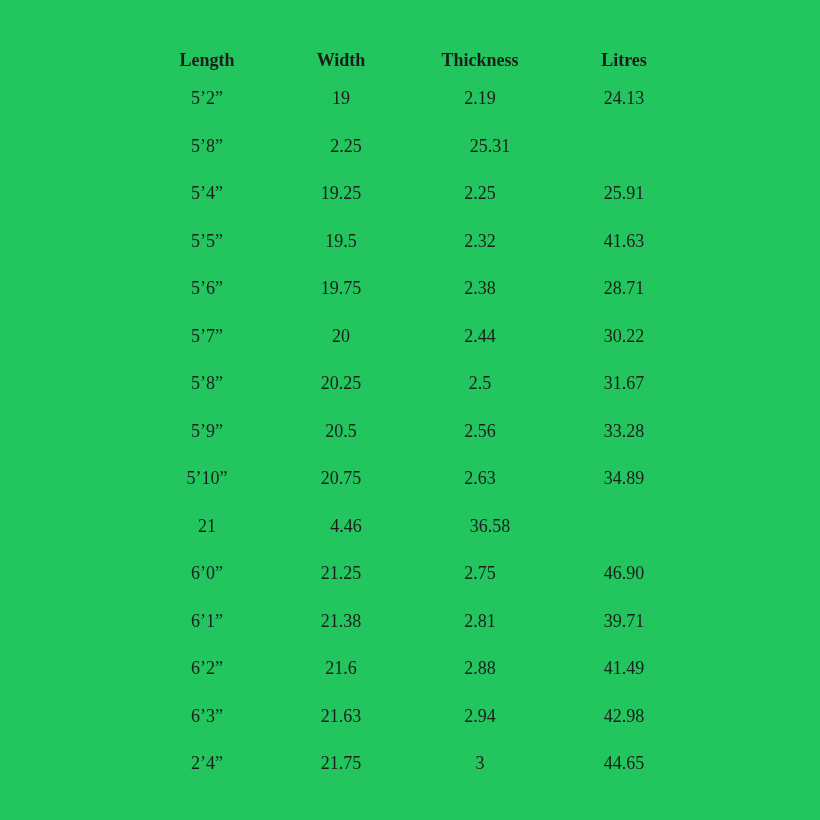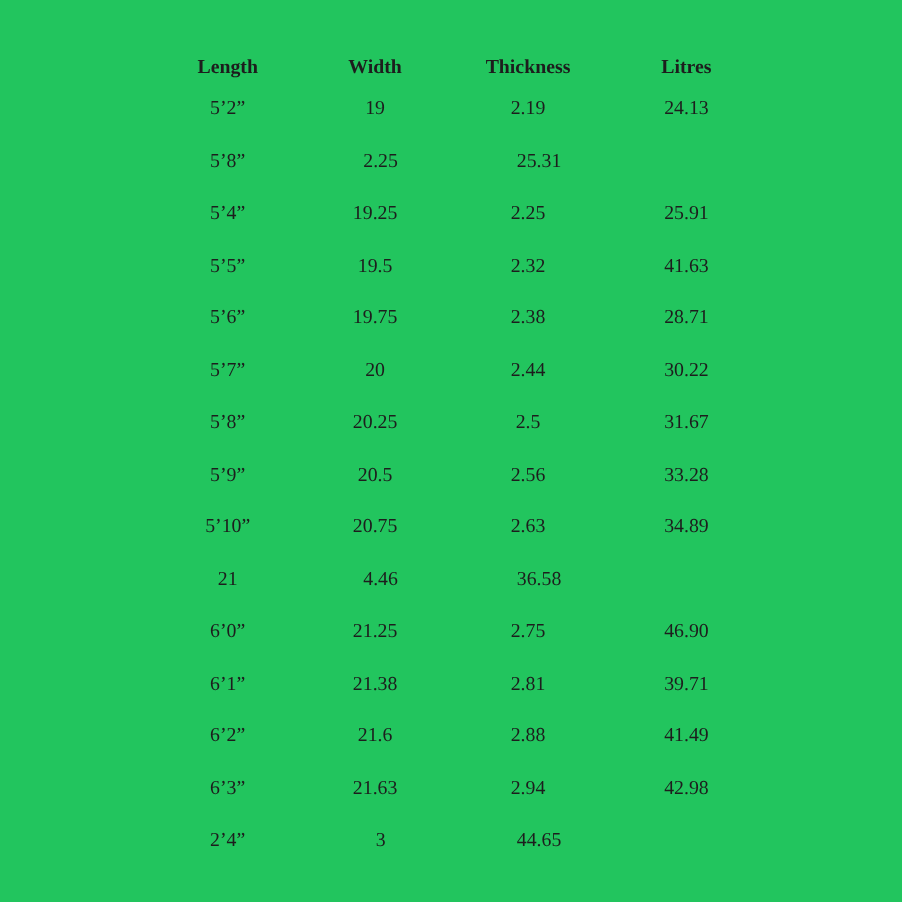--- a/index.html
+++ b/index.html
@@ -142,18 +142,19 @@
           <div class="cell c3">41.49</div>
         </div>
         <div class="trow">
           <div class="cell c0">6’3”</div>
           <div class="cell c1">21.63</div>
           <div class="cell c2">2.94</div>
           <div class="cell c3">42.98</div>
         </div>
         <div class="trow">
           <div class="cell c0">2’4”</div>
+          <div class="cell c1">21.75</div>
           <div class="cell c2">3</div>
           <div class="cell c3">44.65</div>
         </div>
       </div>
   </div>
 </div>
 
 </body></html>

